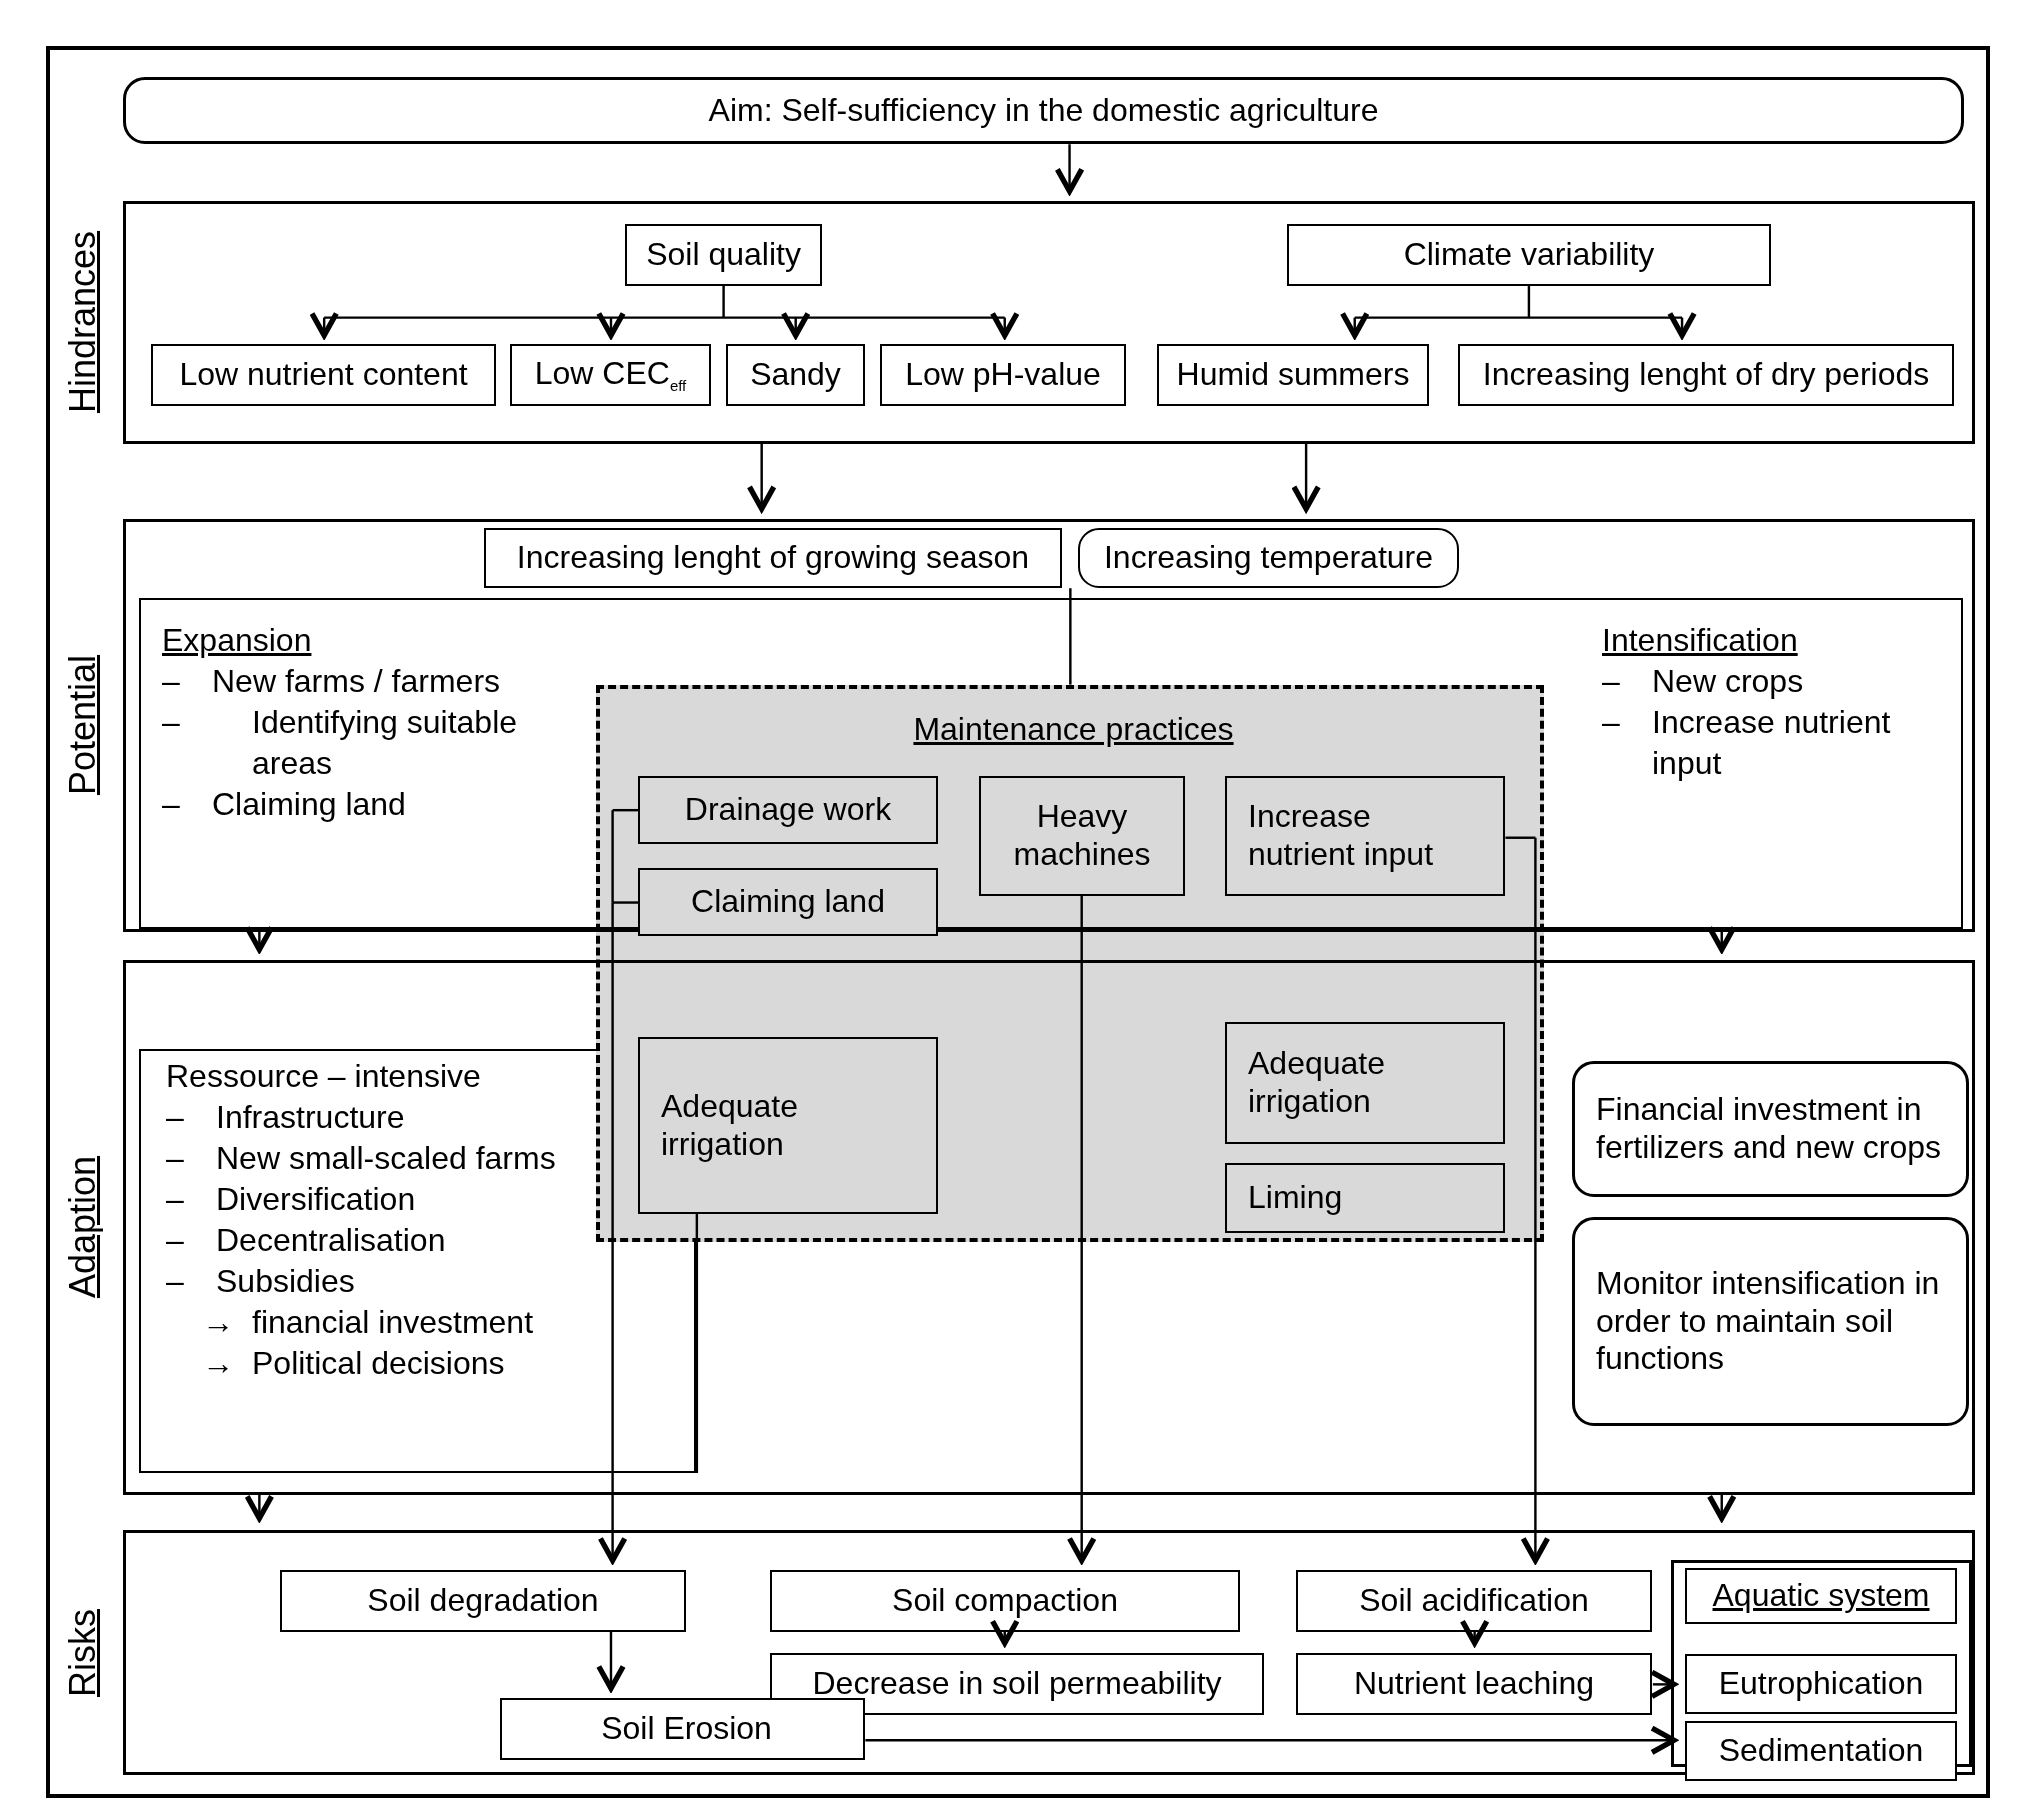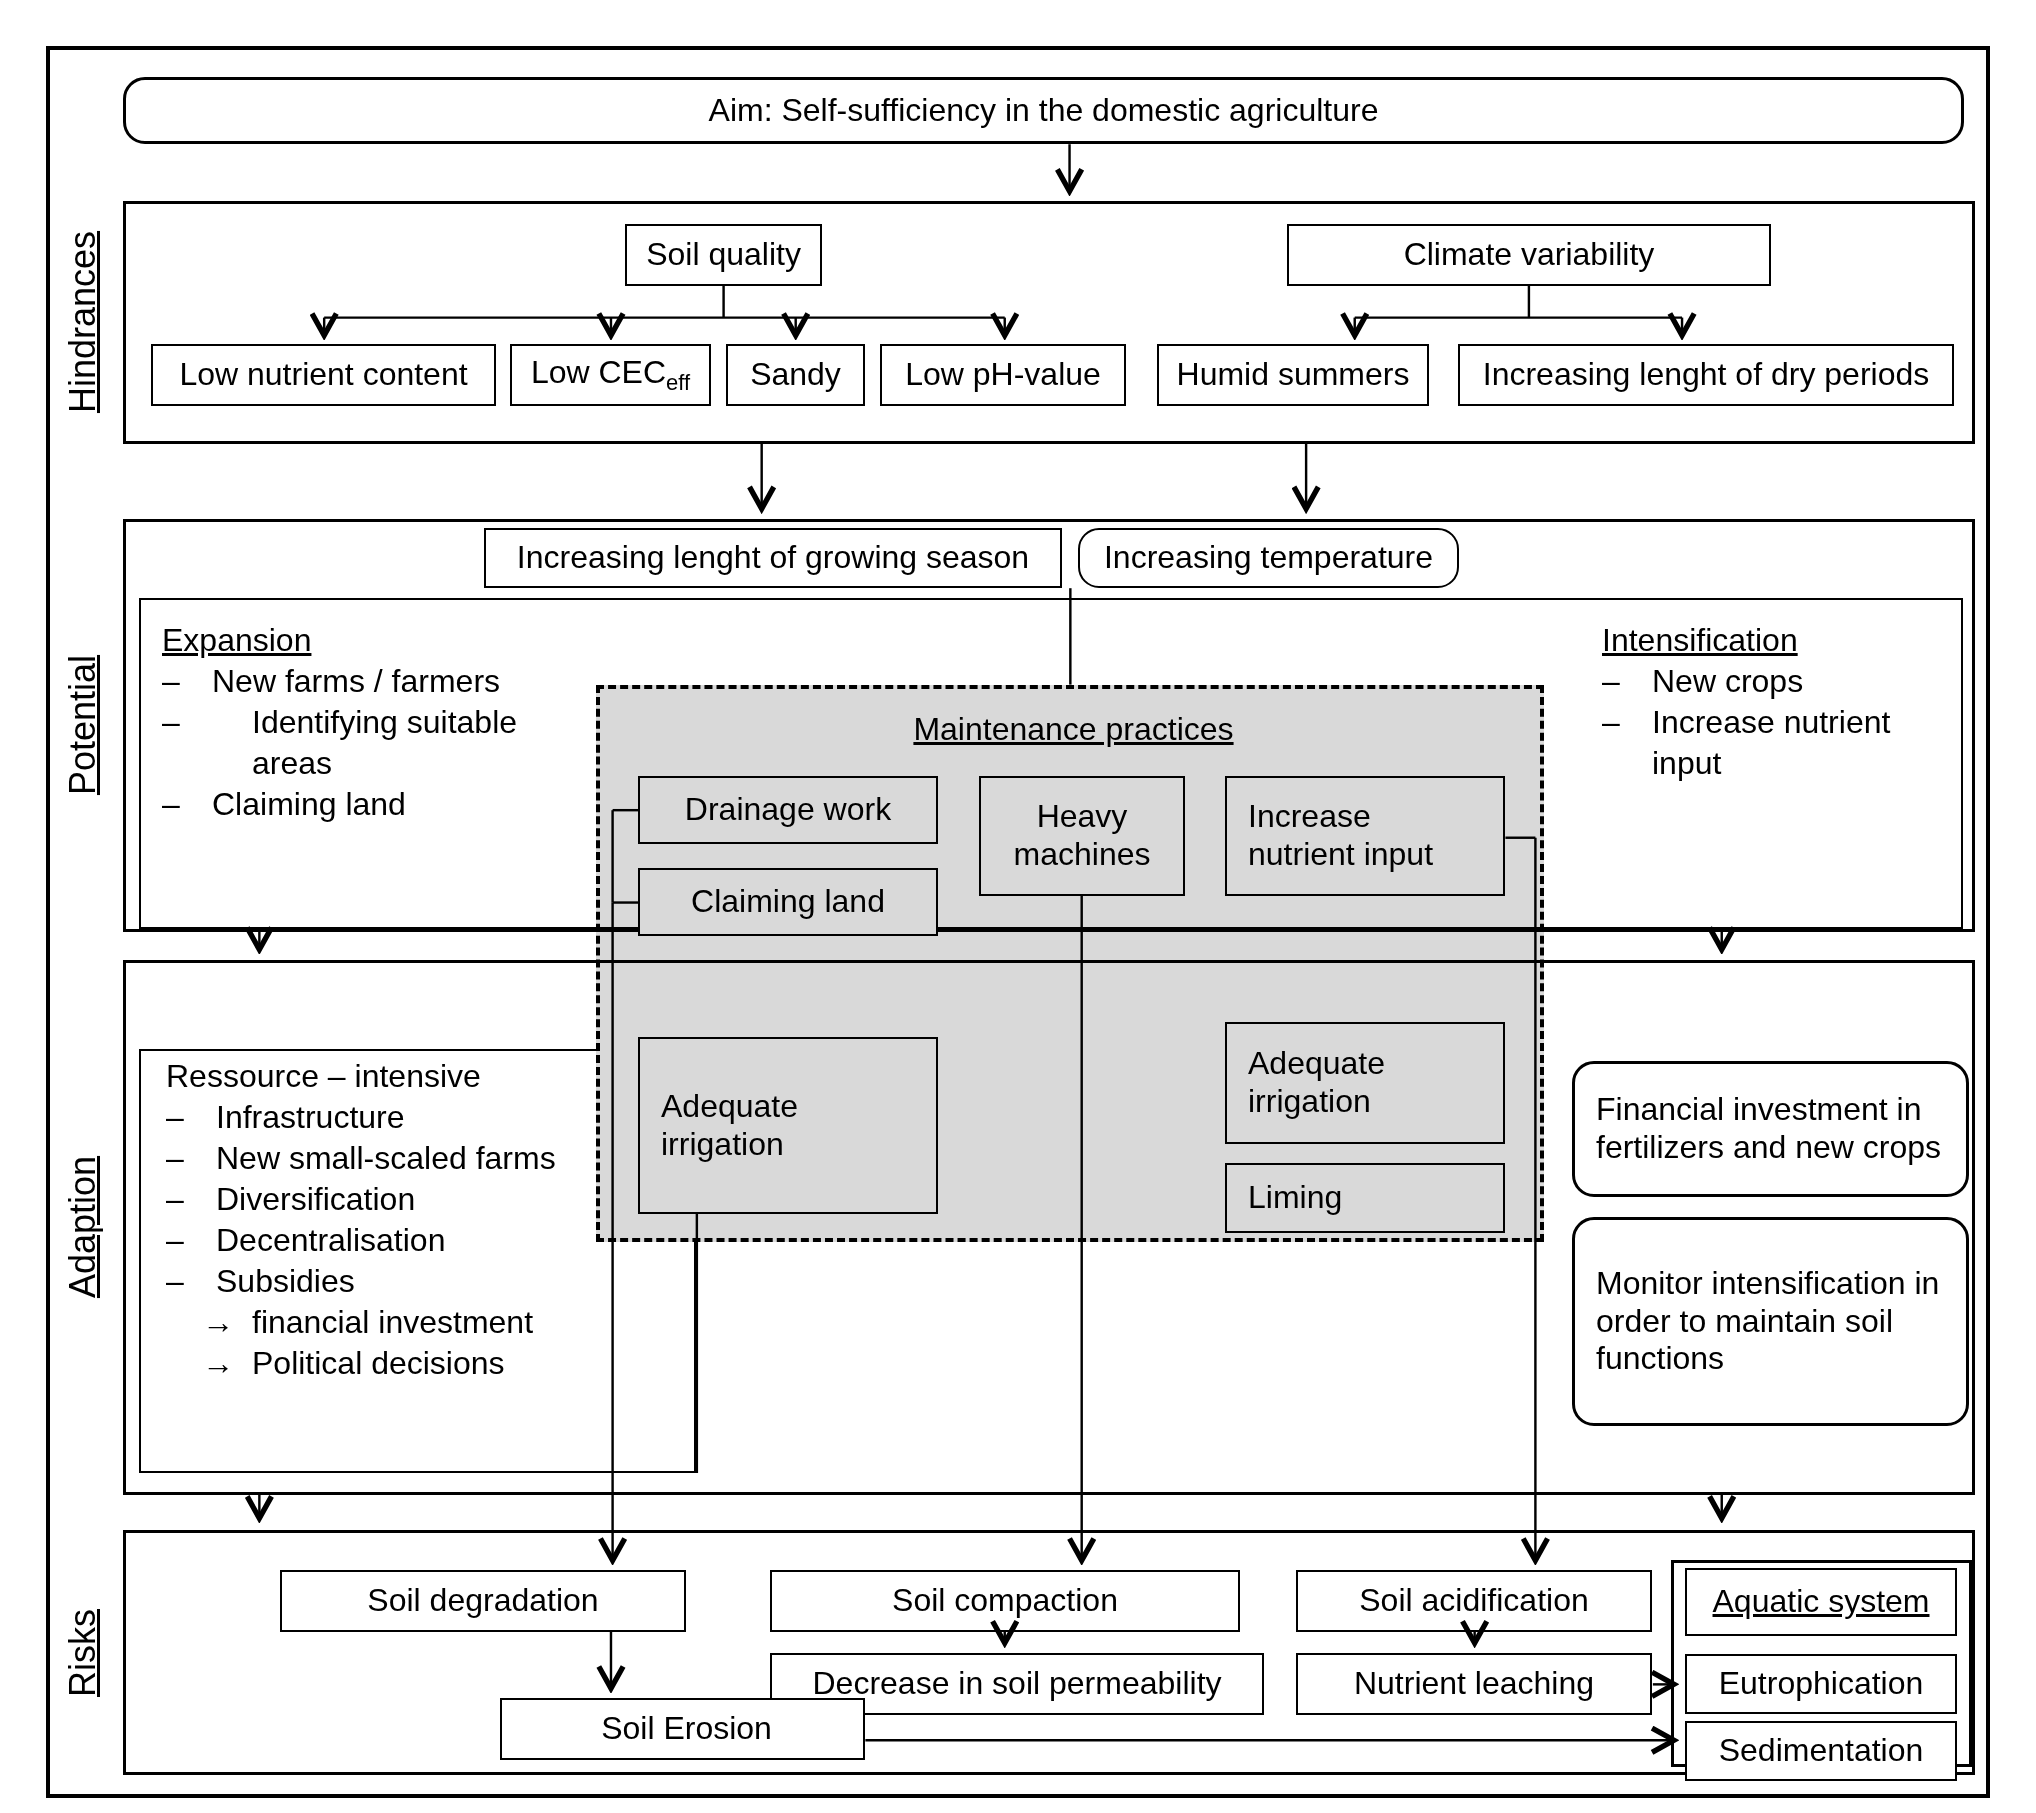--- a/index.html
+++ b/index.html
@@ -22,21 +22,21 @@
     transform:translate(-50%,-50%) rotate(-90deg);
   }
   .heading { text-decoration:underline; }
   .tblock { position:absolute; line-height:1.28; }
   .li { display:flex; align-items:flex-start; }
   .marker { width:50px; flex:none; }
   .sub-item { margin-left:36px; }
   .itext { display:block; }
   svg.wires { position:absolute; left:0; top:0; z-index:6; pointer-events:none; }
   .z1{ z-index:1;} .z2{ z-index:2;} .z3{ z-index:3;} .z4{ z-index:4;} .z5{ z-index:5;}
-  sub.eff { font-size:22px; }
+  sub.eff { font-size:15px; }
 </style>
 </head>
 <body>
 
 <div id="canvas">
 
   <div class="abs z3" style="left:46px; top:46px; width:1944px; height:1752px; border:4.9px solid #000;"></div>
 
   <div class="box b4 z4" style="left:123px; top:77px; width:1841px; height:67px;">
     <span>Aim: Self-sufficiency in the domestic agriculture</span>
@@ -195,21 +195,21 @@
     <span>Decrease in soil permeability</span>
   </div>
   <div class="box z4" style="left:1296px; top:1653px; width:356px; height:62px;">
     <span>Nutrient leaching</span>
   </div>
   <div class="box z4" style="left:500px; top:1698px; width:365px; height:62px;padding-left:8px;">
     <span>Soil Erosion</span>
   </div>
 
   <div class="abs z4" style="left:1671px; top:1560px; width:301px; height:207px; border:3.2px solid #000; background:#fff;"></div>
-  <div class="box z5" style="left:1685px; top:1568px; width:272px; height:68px;">
+  <div class="box z5" style="left:1685px; top:1568px; width:272px; height:56px;">
     <span class="heading">Aquatic system</span>
   </div>
   <div class="box z5" style="left:1685px; top:1654px; width:272px; height:60px;">
     <span>Eutrophication</span>
   </div>
   <div class="box z5" style="left:1685px; top:1721px; width:272px; height:60px;">
     <span>Sedimentation</span>
   </div>
 
   <svg class="wires" width="2037" height="1814" viewBox="0 0 2514 2239">

